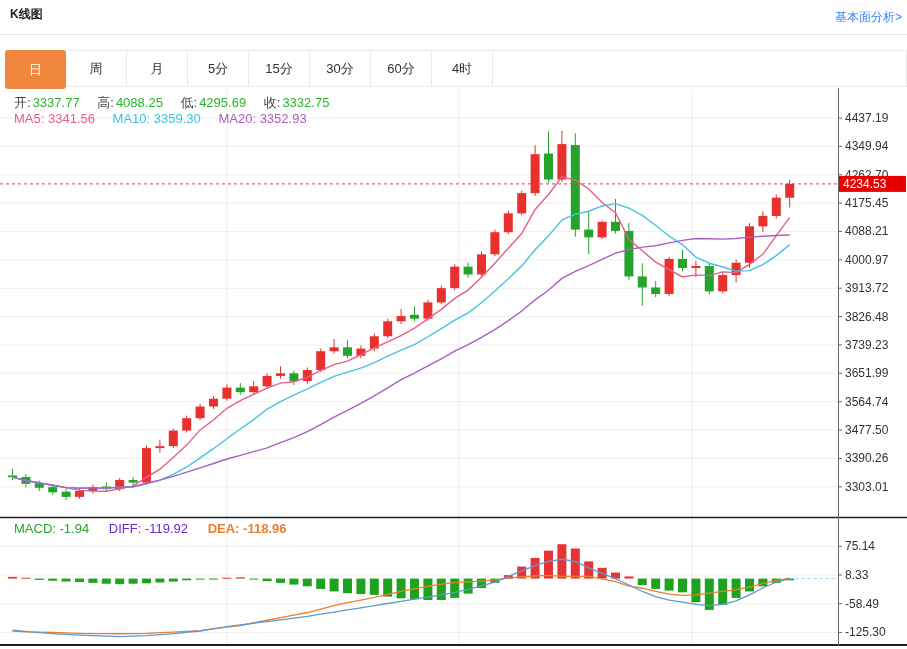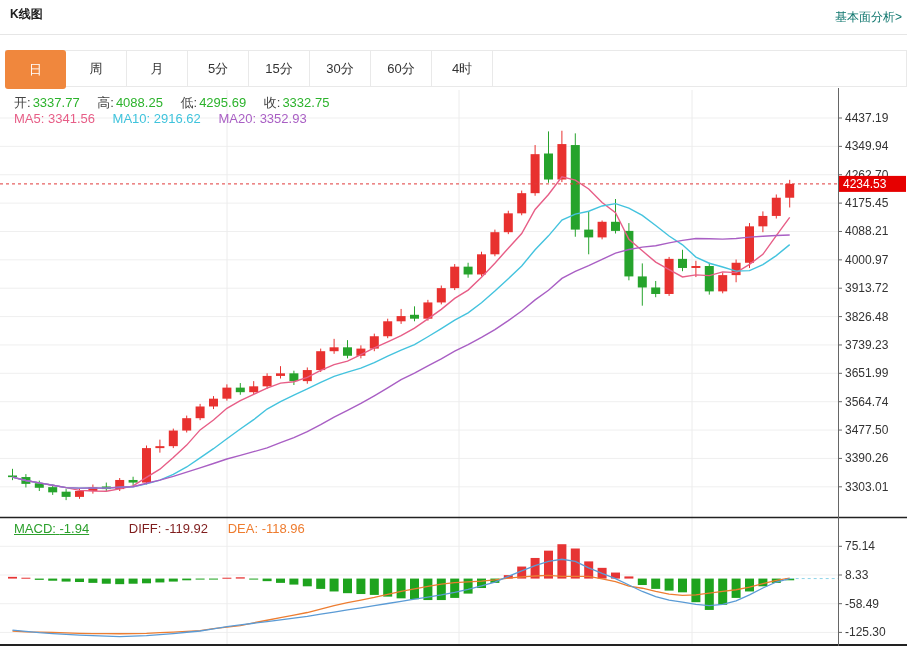--- a/index.html
+++ b/index.html
@@ -1,35 +1,35 @@
 <!DOCTYPE html>
 <html><head>
 <meta charset="utf-8">
 <style>
   html,body{margin:0;padding:0;background:#fff;}
   body{width:907px;height:649px;position:relative;overflow:hidden;
        font-family:"Liberation Sans","DejaVu Sans",sans-serif;}
   .page-title{position:absolute;left:10px;top:6px;font-size:12px;font-weight:bold;color:#222;}
-  .fund-link{position:absolute;right:5px;top:9px;font-size:12px;color:#0f766e;cursor:pointer;text-decoration:none;}
+  .fund-link{position:absolute;right:5px;top:9px;font-size:12px;color:#3b82f6;cursor:pointer;text-decoration:none;}
   .title-divider{position:absolute;top:34px;left:0;right:0;height:1px;background:#e6e6e6;}
   .tabbar{position:absolute;left:5px;top:50px;right:0;height:37px;border:1px solid #e9e9e9;display:flex;box-sizing:border-box;background:#fff;}
   .tab{width:61px;text-align:center;line-height:35px;font-size:13px;color:#333;border-right:1px solid #e9e9e9;cursor:pointer;box-sizing:border-box;}
   .tab.active{background:#f0873d;color:#fff;border-radius:3px;margin:-1px 0 -1px -1px;line-height:39px;height:39px;border-right:none;}
   .overlay-row{position:absolute;left:14px;font-size:13px;white-space:nowrap;z-index:3;}
   .row-ohlc{top:94px;}
   .row-ma{top:111px;}
   .row-macd{top:521px;}
   .lbl{color:#454545;margin-right:2px;}
   .val-green{color:#2cb32c;margin-right:14px;text-align:center;}
   .ma5{color:#e75e87;margin-right:14px;}
   .ma10{color:#3fc3dc;margin-right:14px;}
   .ma20{color:#a95fc4;margin-right:14px;}
-  .macd-g{color:#2ca02c;margin-right:16px;text-decoration:underline;}
-  .macd-b{color:#7f1d1d;margin-right:16px;margin-left:20px;}
-  .macd-o{color:#ee7c2f;}
+  .macd-g{color:#2ca02c;margin-right:16px;}
+  .macd-b{color:#6d28d9;margin-right:16px;}
+  .macd-o{color:#ee7c2f;font-weight:bold;}
   #chart{position:absolute;left:0;top:88px;}
 </style>
 </head>
 <body>
 
 <div class="page-title">K线图</div>
 <a class="fund-link">基本面分析&gt;</a>
 <div class="title-divider"></div>
 
 <div class="tabbar" id="tabbar">
@@ -45,21 +45,21 @@
 
 <div class="overlay-row row-ohlc">
   <span class="lbl">开:</span><span class="val-green">3337.77</span>
   <span class="lbl">高:</span><span class="val-green">4088.25</span>
   <span class="lbl">低:</span><span class="val-green">4295.69</span>
   <span class="lbl">收:</span><span class="val-green">3332.75</span>
 </div>
 
 <div class="overlay-row row-ma">
   <span class="ma5"><span>MA5:</span> <span>3341.56</span></span>
-  <span class="ma10"><span>MA10:</span> <span>2916.62</span></span>
+  <span class="ma10"><span>MA10:</span> <span>3359.30</span></span>
   <span class="ma20"><span>MA20:</span> <span>3352.93</span></span>
 </div>
 
 <div class="overlay-row row-macd">
   <span class="macd-g"><span>MACD:</span> <span>-1.94</span></span>
   <span class="macd-b"><span>DIFF:</span> <span>-119.92</span></span>
   <span class="macd-o"><span>DEA:</span> <span>-118.96</span></span>
 </div>
 
 <svg id="chart" width="907" height="561" viewBox="0 88 907 561">

